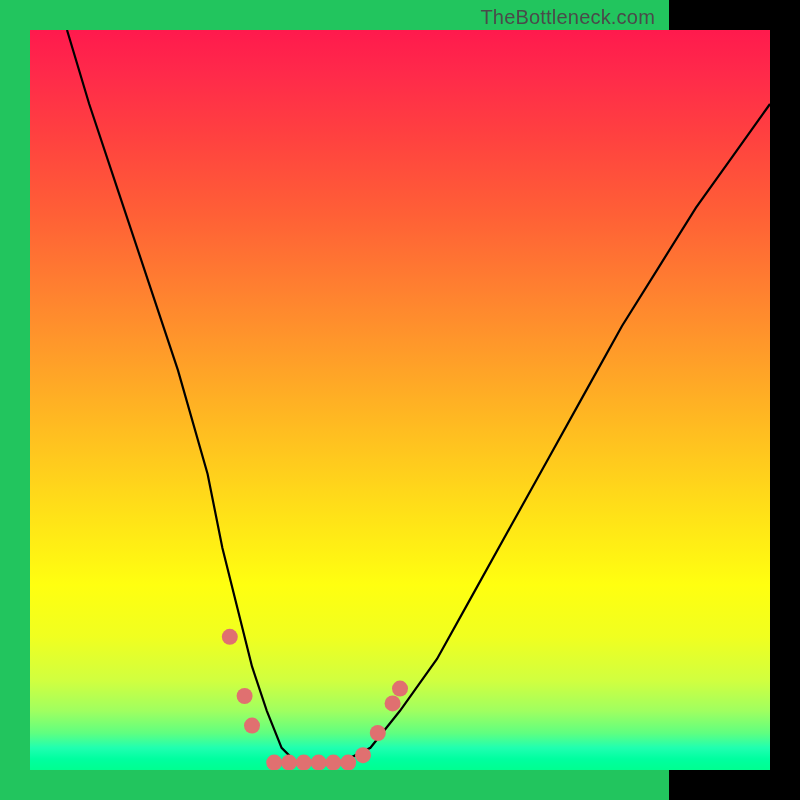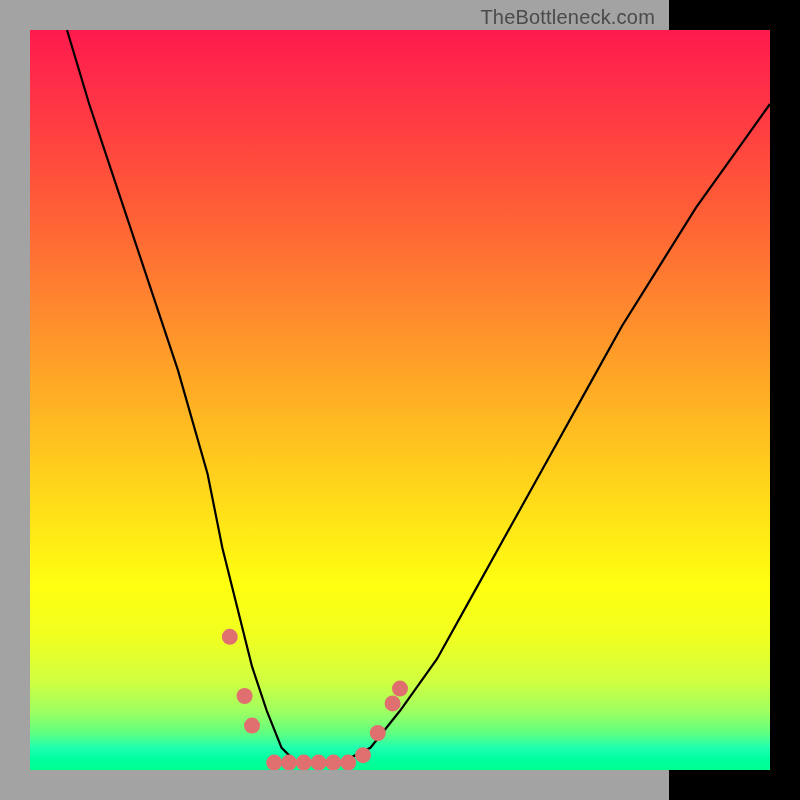--- a/index.html
+++ b/index.html
@@ -10,21 +10,21 @@
     background: #000;
     font-family: Arial, sans-serif;
     position: relative;
   }
   .frame {
     position: absolute;
     top: 0;
     left: 0;
     width: 669px;
     height: 800px;
-    background: #a3a3a3;
+    background: #22c55e;
   }
   .plot {
     position: absolute;
     top: 30px;
     left: 30px;
     width: 740px;
     height: 740px;
     background: linear-gradient(to bottom,
       #ff1a4d 0%,
       #ff2a4a 6%,

